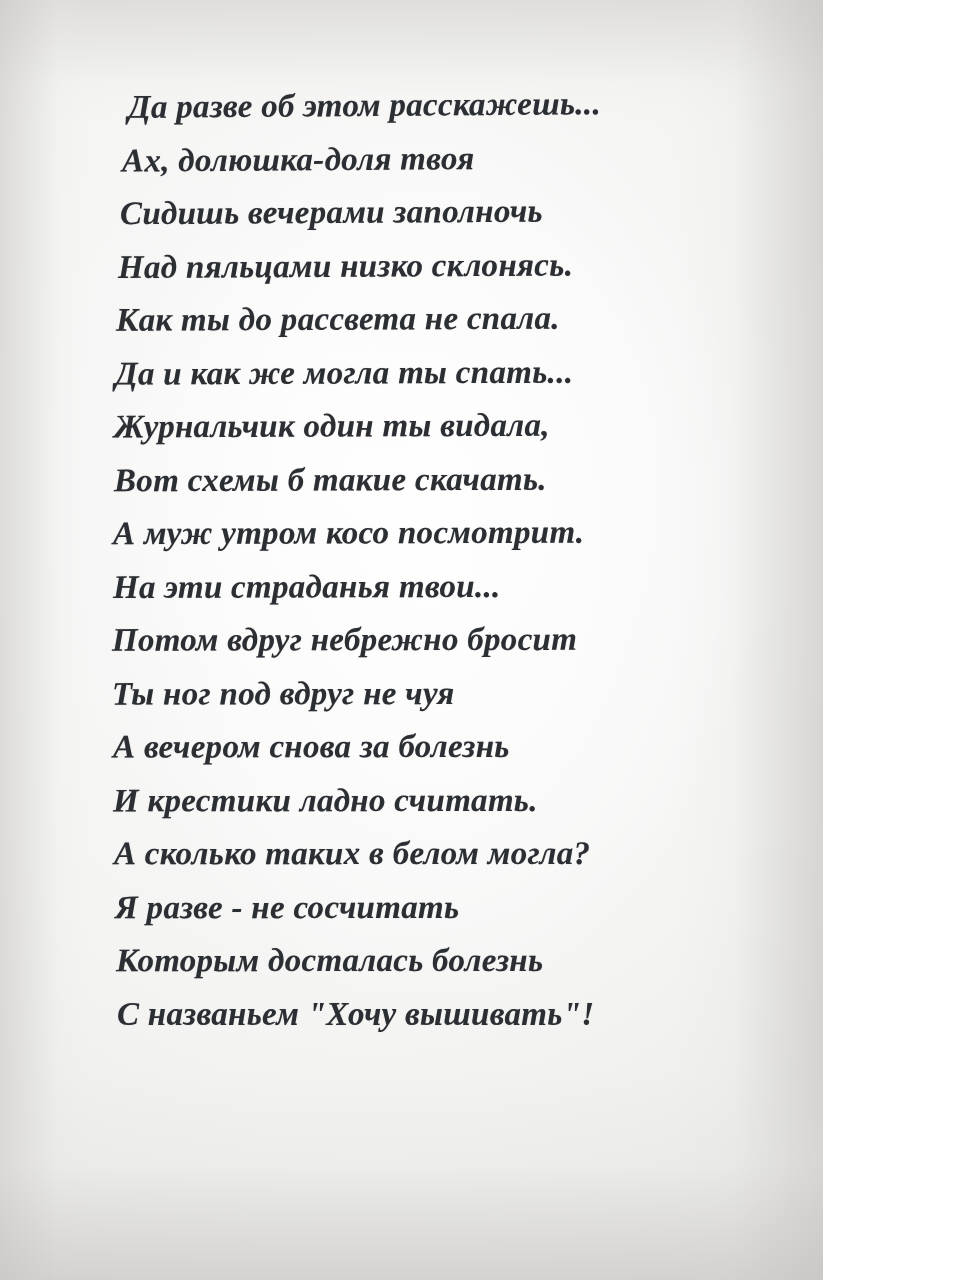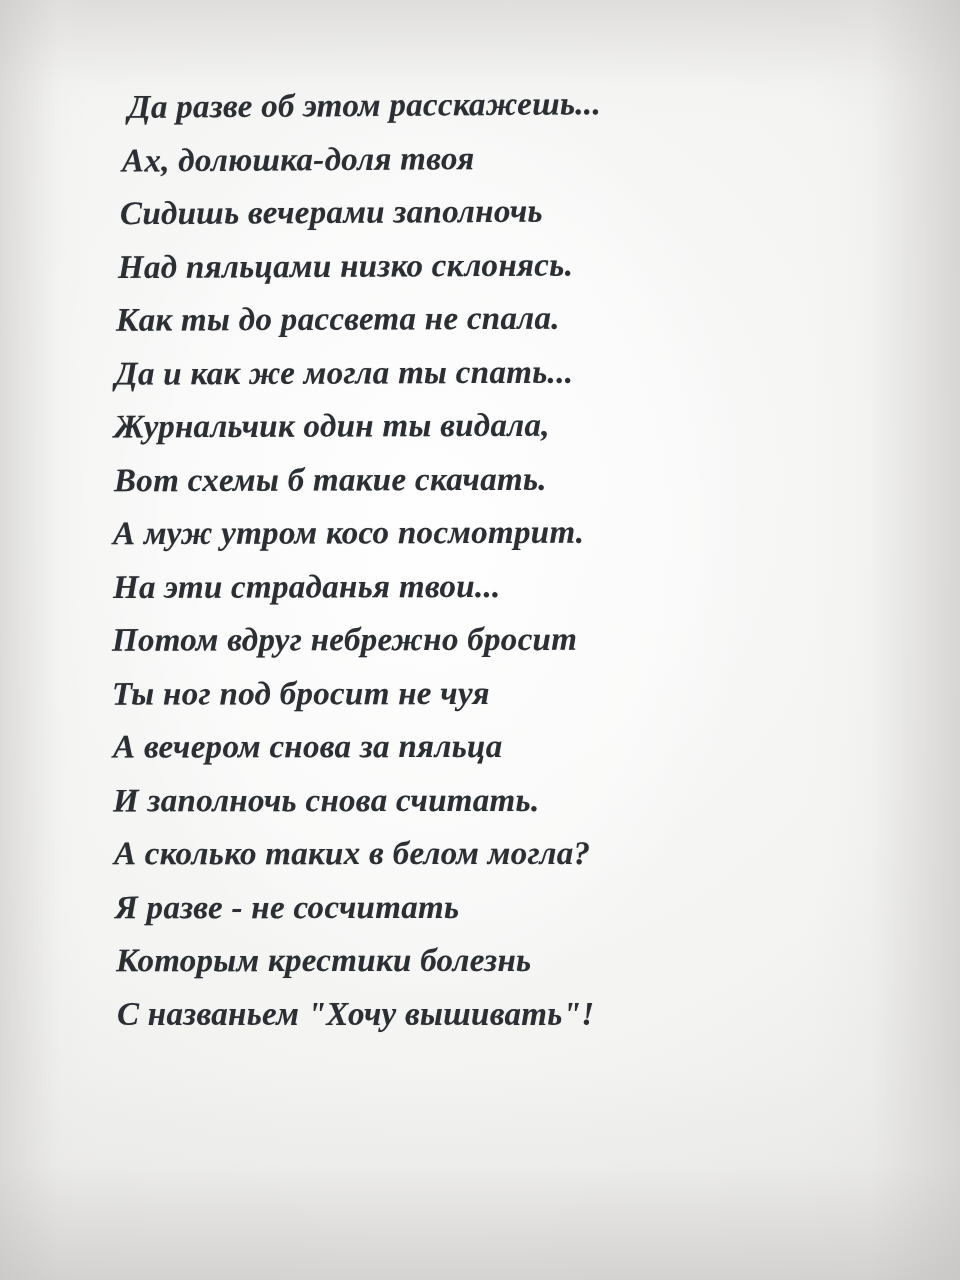--- a/index.html
+++ b/index.html
@@ -10,21 +10,21 @@
   body {
     width: 960px;
     height: 1280px;
     overflow: hidden;
     font-family: "Liberation Serif", serif;
   }
 
   
   .page-photo {
     position: relative;
-    width: 960px;
+    width: 823px;
     height: 1280px;
     background:
       radial-gradient(ellipse 120% 90% at 45% 38%, #fbfbfb 0%, #f4f4f3 48%, #e9e9e8 78%, #dedcdb 100%);
     overflow: hidden;
   }
 
   
   .paper-shade-top {
     position: absolute;
     left: 0; top: 0;
@@ -117,21 +117,21 @@
     <div class="poem-line">Ах, долюшка-доля твоя</div>
     <div class="poem-line">Сидишь вечерами заполночь</div>
     <div class="poem-line">Над пяльцами низко склонясь.</div>
     <div class="poem-line">Как ты до рассвета не спала.</div>
     <div class="poem-line">Да и как же могла ты спать...</div>
     <div class="poem-line">Журнальчик один ты видала,</div>
     <div class="poem-line">Вот схемы б такие скачать.</div>
     <div class="poem-line">А муж утром косо посмотрит.</div>
     <div class="poem-line">На эти страданья твои...</div>
     <div class="poem-line">Потом вдруг небрежно бросит</div>
-    <div class="poem-line">Ты ног под бросит не чуя</div>
-    <div class="poem-line">А вечером снова за пяльца</div>
-    <div class="poem-line">И заполночь снова считать.</div>
+    <div class="poem-line">Ты ног под вдруг не чуя</div>
+    <div class="poem-line">А вечером снова за болезнь</div>
+    <div class="poem-line">И крестики ладно считать.</div>
     <div class="poem-line">А сколько таких в белом могла?</div>
     <div class="poem-line">Я разве - не сосчитать</div>
-    <div class="poem-line">Которым крестики болезнь</div>
+    <div class="poem-line">Которым досталась болезнь</div>
     <div class="poem-line">С названьем "Хочу вышивать"!</div>
   </div>
 </div>
 
 </body></html>

